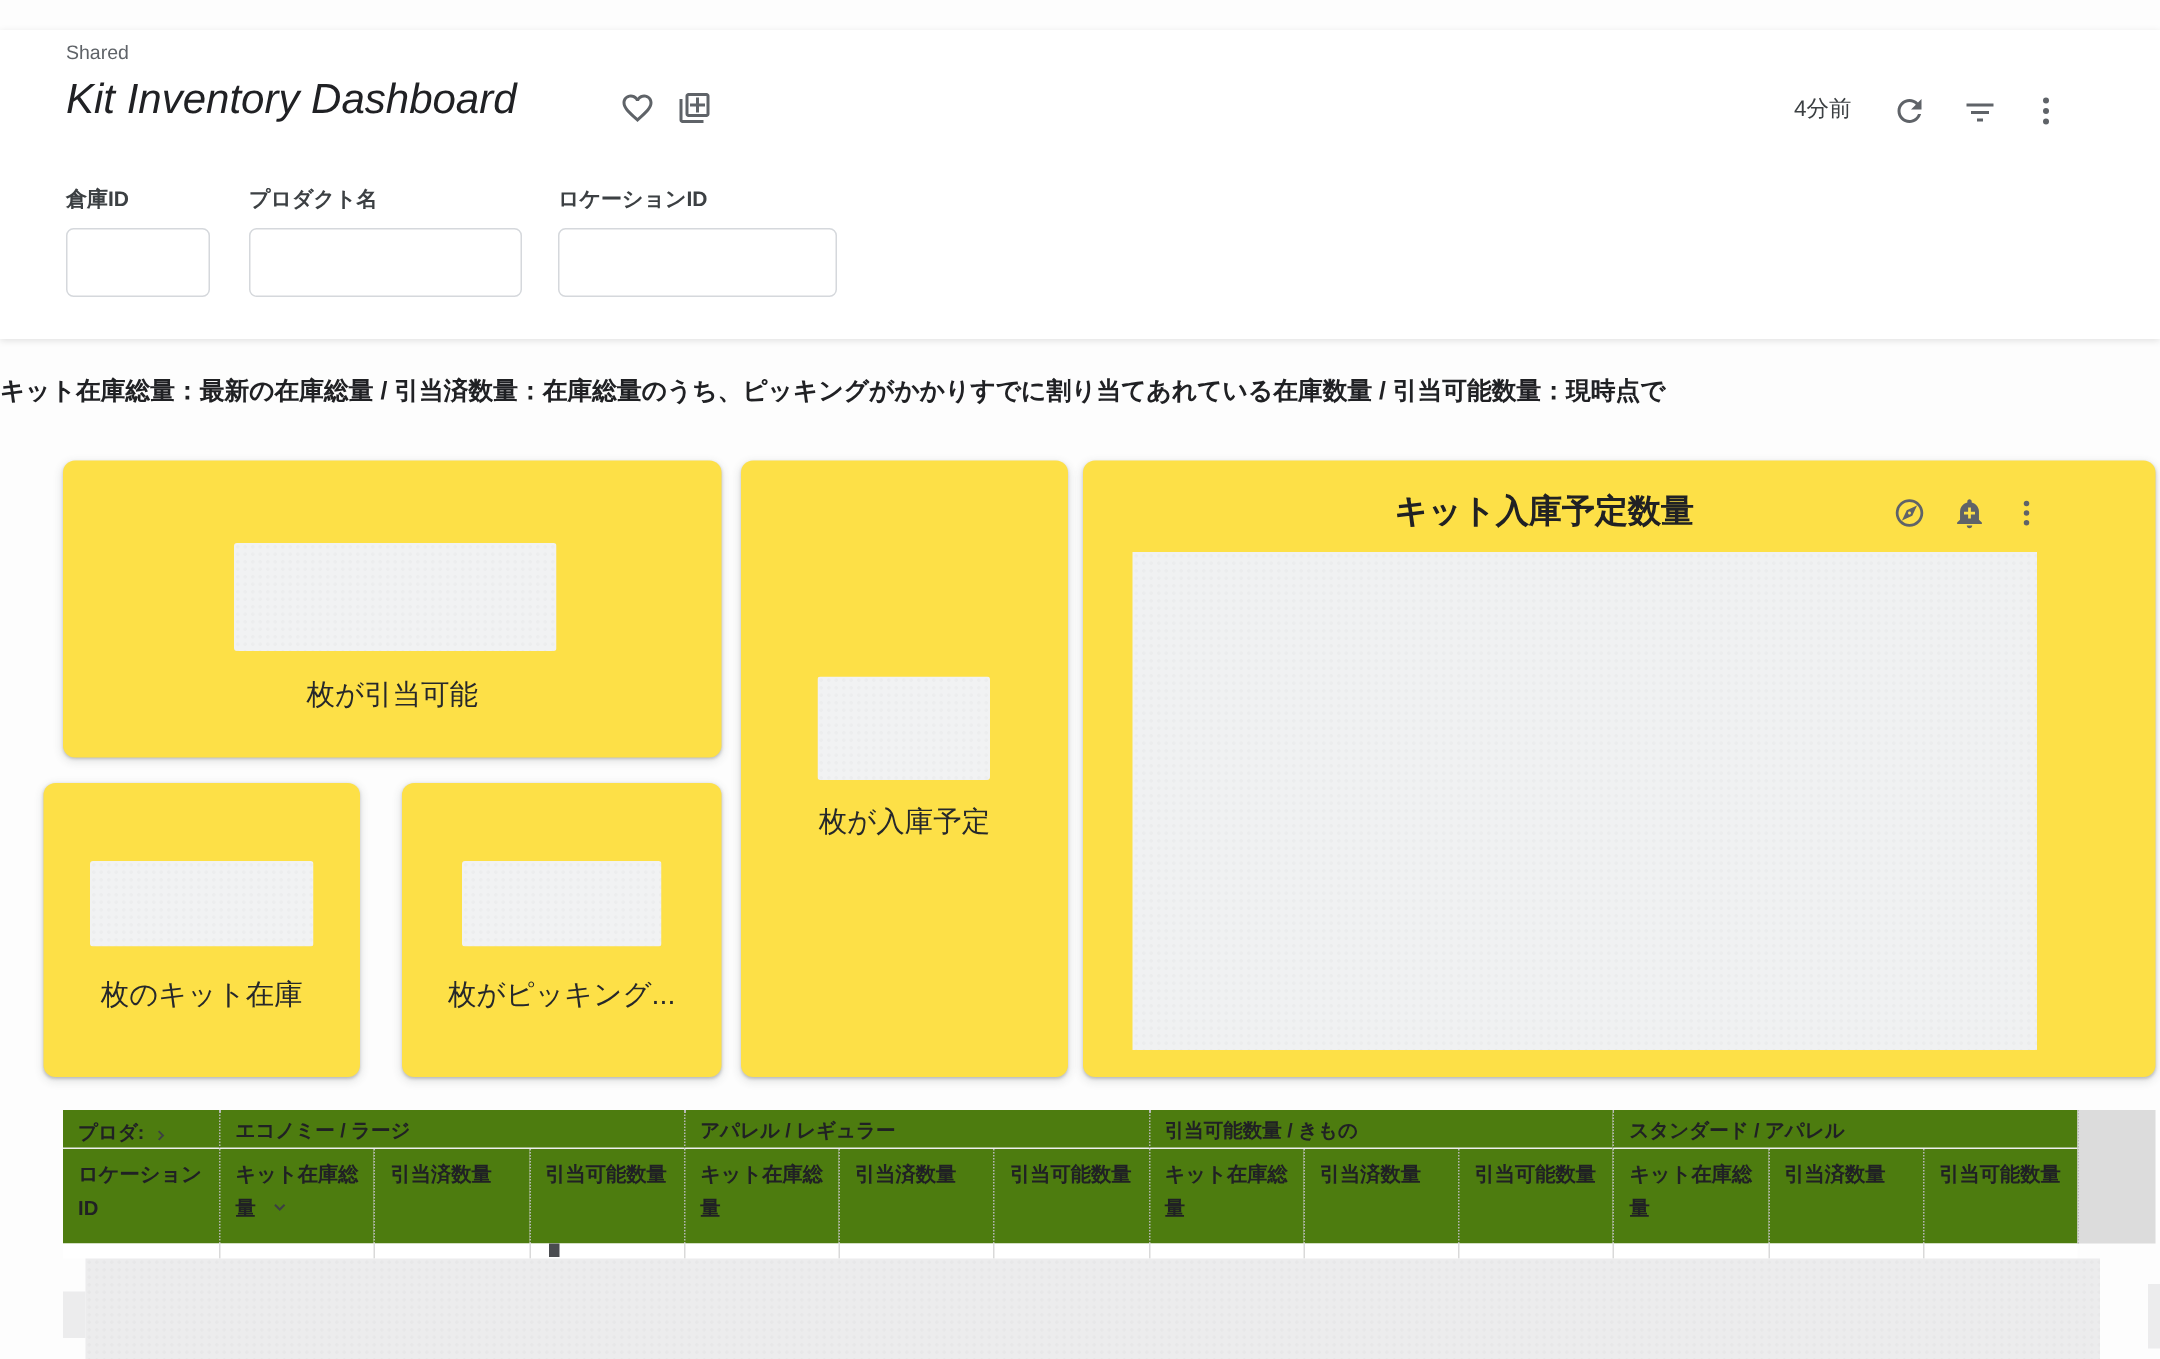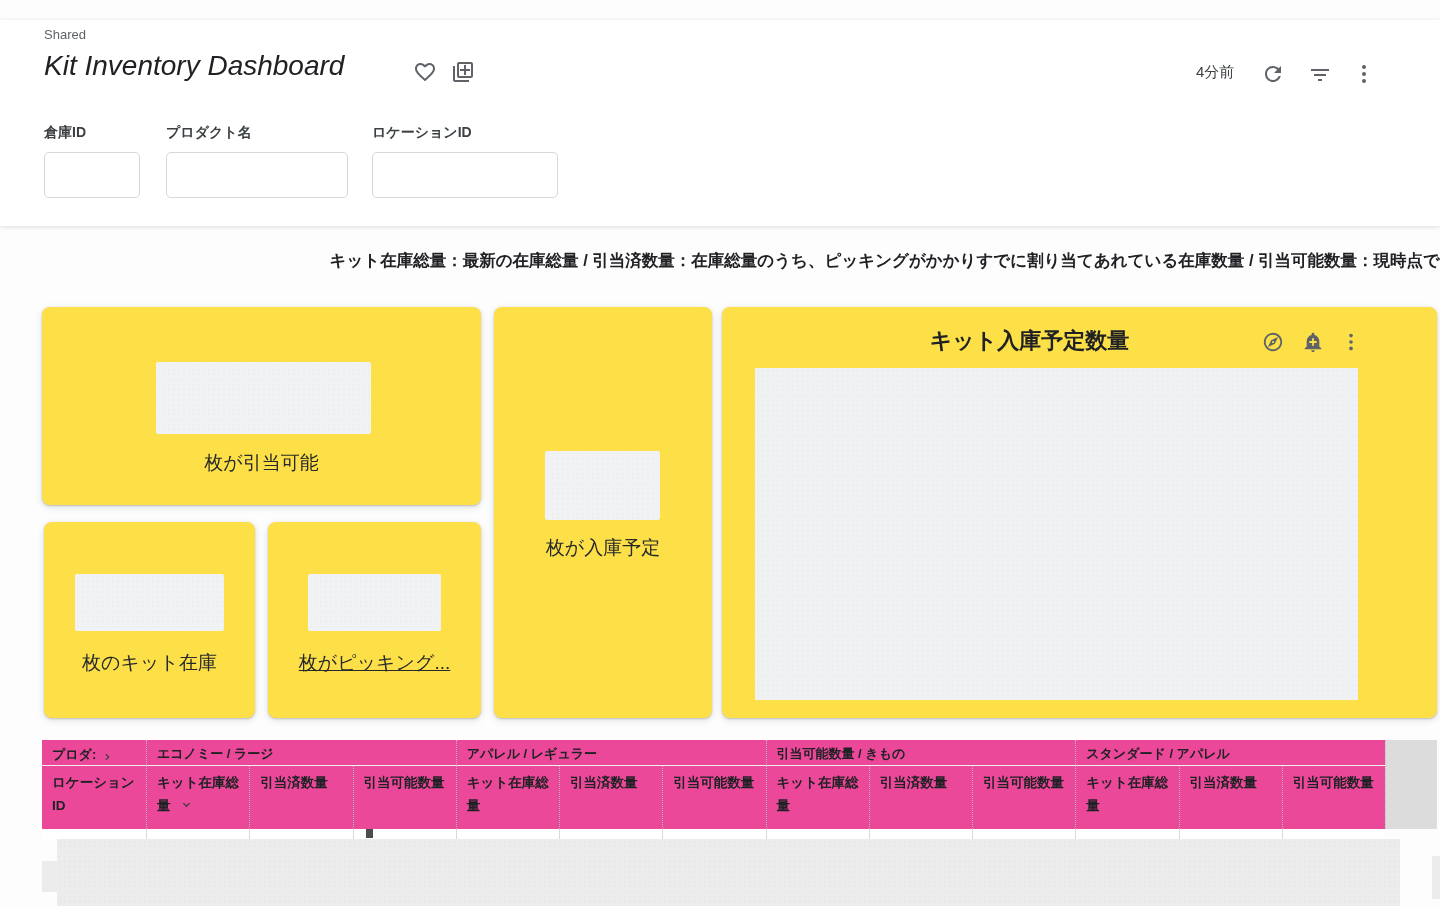--- a/index.html
+++ b/index.html
@@ -4,21 +4,21 @@
 <style>
   * { margin:0; padding:0; box-sizing:border-box; }
   html,body { width:1440px; height:906px; overflow:hidden; background:#fff;
     font-family:"Liberation Sans","DejaVu Sans",sans-serif; }
   .abs { position:absolute; }
 
   
   #canvas { position:absolute; inset:0; background:#fdfdfd; z-index:1; }
   #section-title { position:absolute; left:0; right:0; top:190px; text-align:center;
     font-size:22px; font-weight:700; color:#1f2023; letter-spacing:1px; }
-  #description { position:absolute; left:0; right:0; top:250px; text-align:right;
+  #description { position:absolute; left:0; right:0; top:250px; text-align:left;
     font-size:16.5px; font-weight:700; color:#202124; white-space:nowrap; overflow:hidden; }
 
   
   #topbar { position:absolute; left:0; top:0; width:1440px; height:206px; background:#fff;
     z-index:20; box-shadow:0 1px 5px rgba(0,0,0,.13);margin-top:20px; }
   #shared-label { position:absolute; left:44px; top:7px; font-size:13px; color:#5f6368; }
   #page-title { position:absolute; left:44px; top:30px; font-size:28px; font-weight:500; color:#202124;font-style:italic; }
   .icon-btn { position:absolute; width:24px; height:24px; border:none; background:transparent;
     padding:0; cursor:pointer; color:#5f6368; }
   .icon-btn svg { width:100%; height:100%; display:block; }
@@ -41,44 +41,44 @@
   .card { position:absolute; background:#fde047; border-radius:8px;
     box-shadow:0 1px 2px rgba(60,64,67,.25), 0 2px 6px 1px rgba(60,64,67,.12); }
   .redact { position:absolute; background:#f1f2f3;
     background-image:radial-gradient(rgba(0,0,0,.02) 1px, transparent 1px); background-size:5px 5px;
     border-radius:2px; }
   .score-label { position:absolute; left:0; right:0; text-align:center;
     font-size:19px; color:#26282b; }
   #card-available { left:42px; top:307px; width:439px; height:198px;padding-left:19px; }
   #card-available .redact { left:114px; top:55px; width:215px; height:72px; }
   #card-available .score-label { top:143px; }
-  #card-kitstock { left:44px; top:522px; width:211px; height:196px; }
+  #card-kitstock { left:29px; top:522px; width:211px; height:196px; }
   #card-kitstock .redact { left:31px; top:52px; width:149px; height:57px; }
   #card-kitstock .score-label { top:128px; }
   #card-picking { left:268px; top:522px; width:213px; height:196px; }
   #card-picking .redact { left:40px; top:52px; width:133px; height:57px; }
-  #card-picking .score-label { top:128px;text-decoration:underline; }
+  #card-picking .score-label { top:128px; }
   #card-inbound { left:494px; top:307px; width:218px; height:411px; }
   #card-inbound .redact { left:51px; top:144px; width:115px; height:69px; }
   #card-inbound .score-label { top:228px; }
 
   #card-chart { left:722px; top:307px; width:715px; height:411px; }
   #chart-title { position:absolute; left:0; right:100px; top:19px; text-align:center;
     font-size:22px; font-weight:700; color:#202124; }
   #card-chart .icon-btn { width:22px; height:22px; top:24px; }
   #chart-explore-btn { left:540px; }
   #chart-alert-btn { left:580px; }
   #chart-kebab-btn { left:618px; }
   #chart-plot { left:33px; top:61px; width:603px; height:332px; background:#f0f1f2;
     background-image:radial-gradient(rgba(0,0,0,.02) 1px, transparent 1px); background-size:5px 5px; }
 
   
   #pivot { position:absolute; left:42px; top:740px; width:1343px; z-index:2; }
   .trow { display:grid; grid-template-columns:104px repeat(12, 1fr); }
-  .hcell { background:#ec4899; color:#202124; font-weight:700; }
+  .hcell { background:#4d7c0f; color:#202124; font-weight:700; }
   .grow1 .hcell { height:26px; font-size:13px; padding:5px 10px 0;
     border-bottom:1px solid #efefef; white-space:nowrap; overflow:hidden; }
   .grow1 .group { grid-column:span 3; }
   .grow2 .hcell { height:63px; font-size:13.5px; line-height:1.7; padding:6px 10px;
     overflow:hidden; }
   .hcell + .hcell { border-left:1px dotted #b8b8b8; }
   .corner { display:flex; align-items:center; gap:6px; }
   .chev { width:10px; height:10px; color:#3c4043; flex:none; }
   .sort-caret { display:inline-block; width:11px; height:11px; color:#3c4043; margin-left:10px; }
   #hdr-filler { position:absolute; left:1385px; top:740px; width:52px; height:89px;

